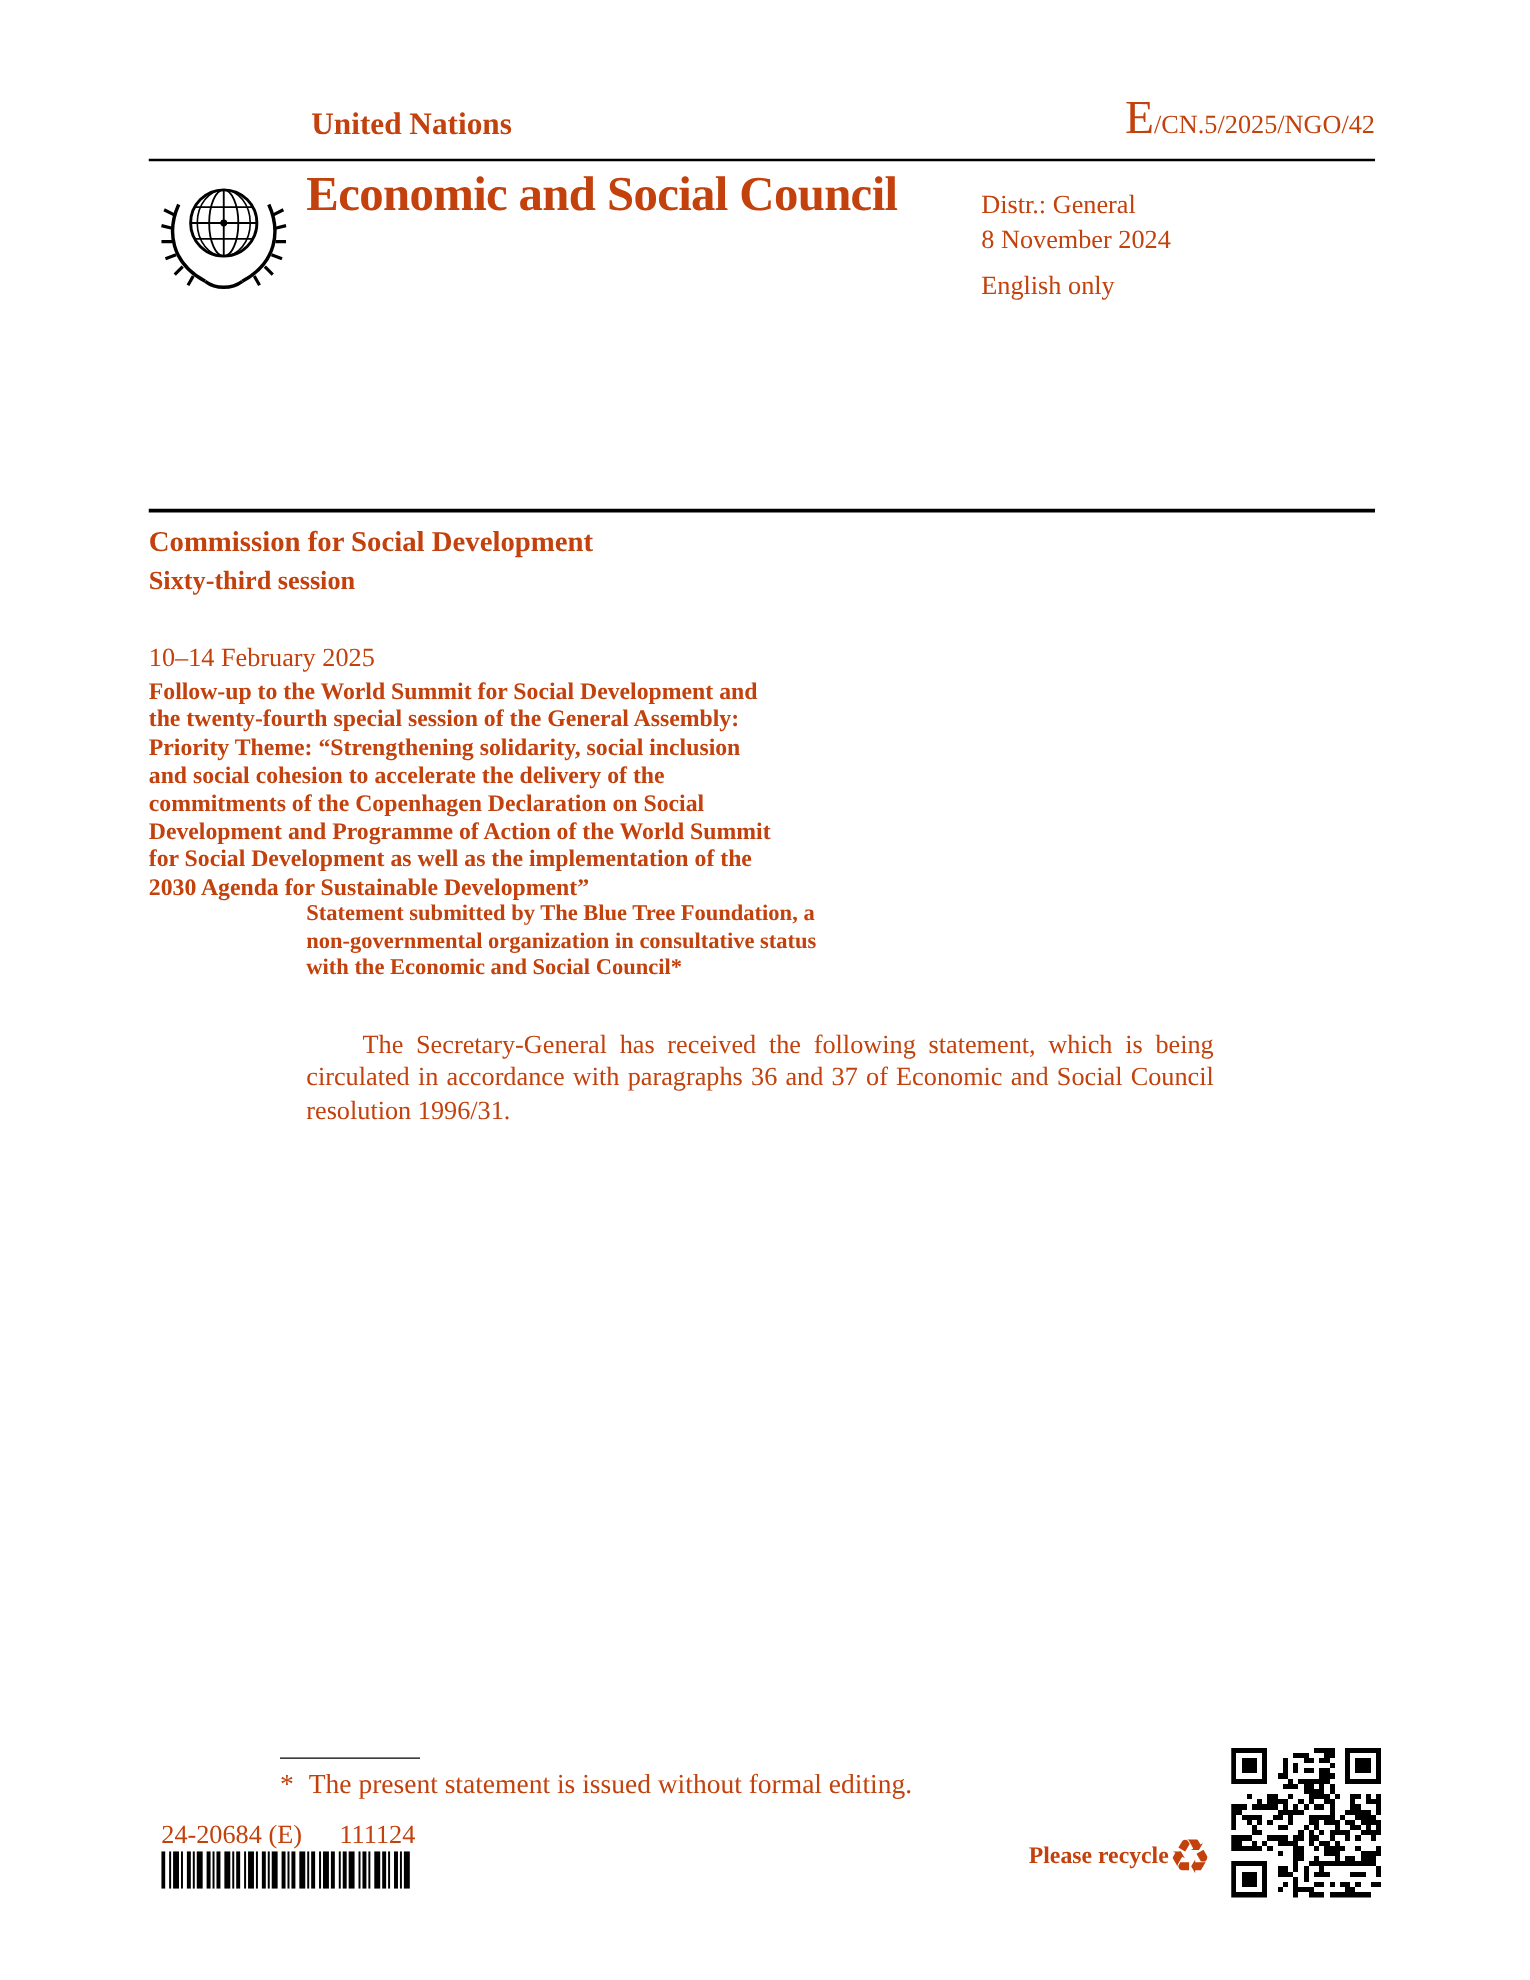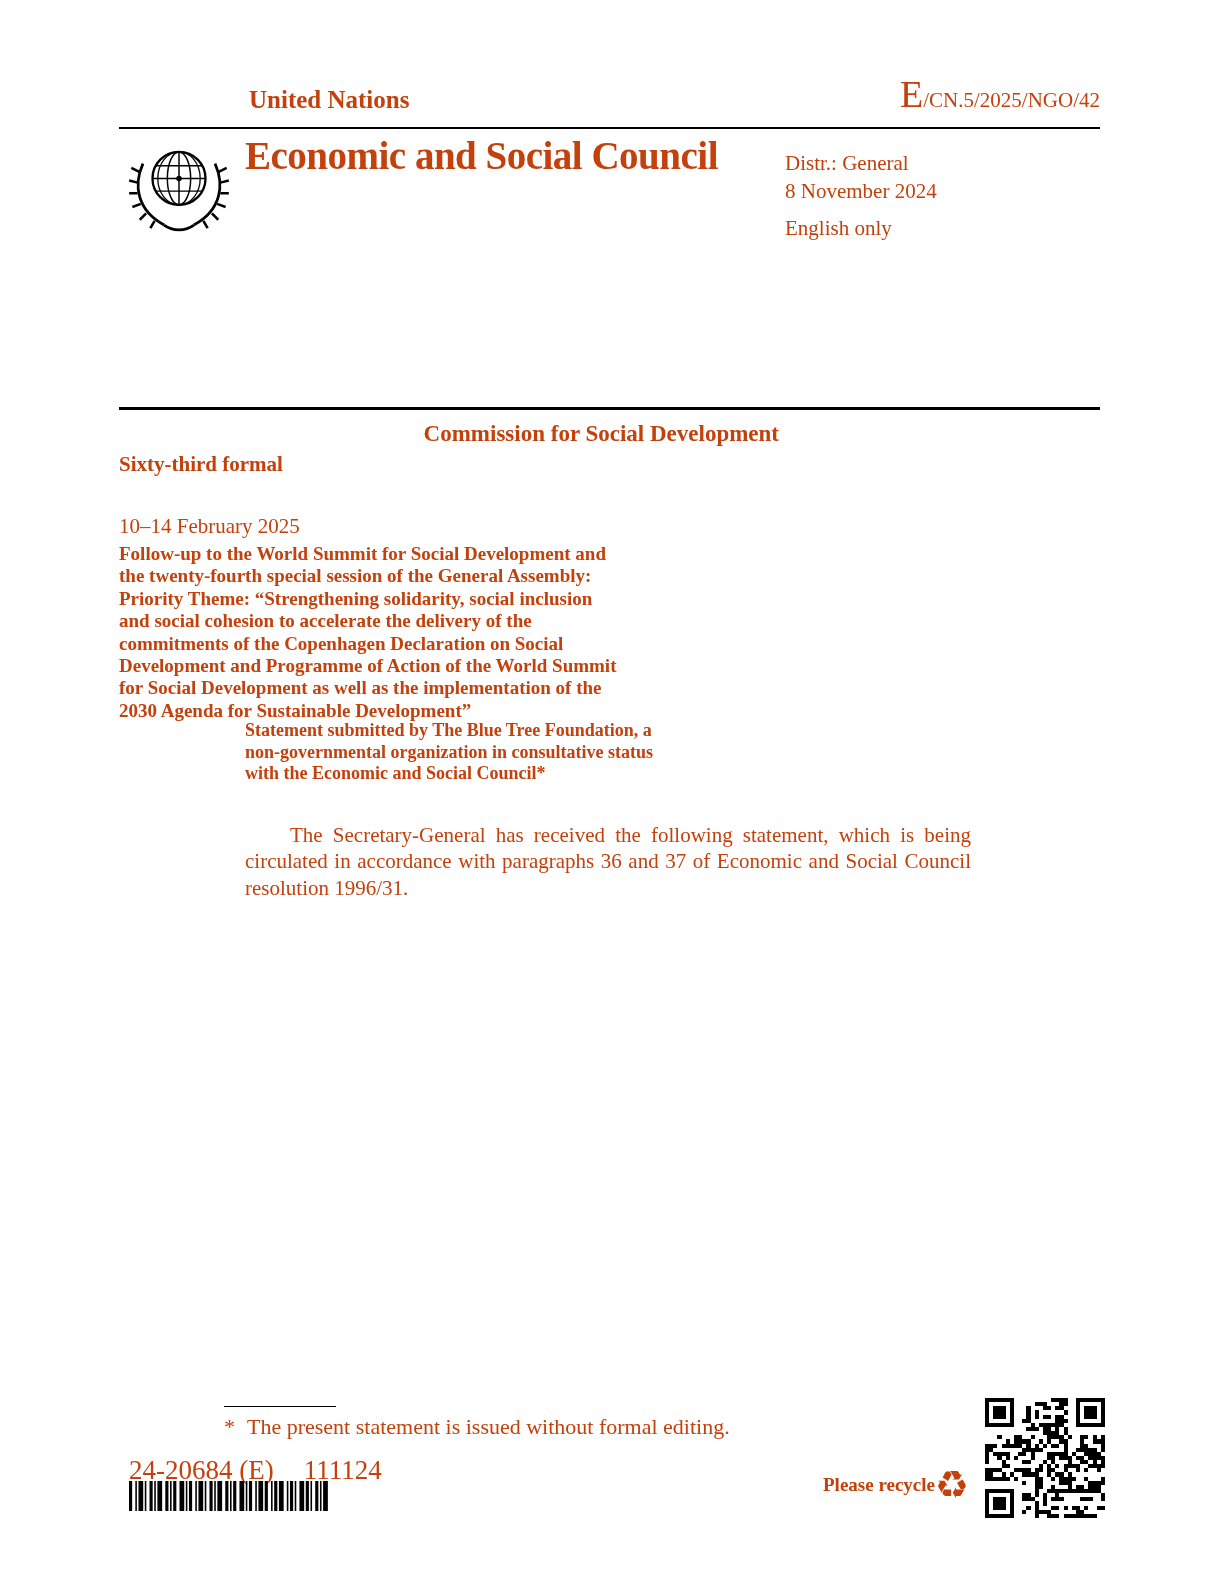--- a/index.html
+++ b/index.html
@@ -24,34 +24,34 @@
   .rule-thick { left:119px; top:407px; width:981px; height:3px; background:#000; }
 
   .emblem { left:126px; top:136px; width:106px; height:106px; }
 
   .council-title { left:245px; top:133px; font-size:39px; font-weight:700; letter-spacing:-0.5px; }
 
   .meta { left:785px; top:150px; font-size:21px; line-height:1.32; }
   .meta .language { margin-top:10px; }
 
   .session-block { left:119px; top:421px; width:660px; }
-  .commission { font-size:23px; font-weight:700; margin-bottom:5px;text-align:right; }
+  .commission { font-size:23px; font-weight:700; margin-bottom:5px; }
   .session-label { font-size:21px; font-weight:700; margin-bottom:3px; }
   .session-dates { font-size:21px; margin-bottom:4px;margin-top:37px; }
   .agenda { font-size:19px; font-weight:700; line-height:1.18; white-space:pre-line; }
 
   .statement-title { left:245px; top:720px; width:660px; font-size:18px; font-weight:700; line-height:1.2; white-space:pre-line; }
 
   .statement-body { left:245px; top:822px; width:726px; font-size:21px; line-height:1.26; text-align:justify; text-indent:45px; }
 
   .footnote-rule { left:224px; top:1406px; width:112px; height:1px; background:#000; }
   .footnote { left:224px; top:1414px; font-size:22px; }
   .footnote .marker { margin-right:12px; }
 
-  .docnum { left:129px; top:1455px; font-size:27px; }
+  .docnum { left:129px; top:1455px; font-size:21px; }
   .docnum .date-code { margin-left:30px; }
 
   .barcode { left:129px; top:1481px; width:202px; height:30px; }
   .barcode svg { width:100%; height:100%; display:block; }
 
   .recycle { left:823px; top:1466px; display:flex; align-items:center; gap:0; }
   .recycle-label { font-size:19px; font-weight:700; }
   .recycle-glyph { font-family:"DejaVu Sans", sans-serif; font-size:38px; line-height:1; }
 
   .qr { left:985px; top:1398px; width:120px; height:120px; }
@@ -108,21 +108,21 @@
   <div class="abs meta">
     <div class="distribution">Distr.: General</div>
     <div class="date">8 November 2024</div>
     <div class="language">English only</div>
   </div>
 
   <div class="abs rule-thick"></div>
 
   <div class="abs session-block">
     <div class="commission">Commission for Social Development</div>
-    <div class="session-label">Sixty-third formal</div>
+    <div class="session-label">Sixty-third session</div>
     <div class="session-dates">10–14 February 2025</div>
     <div class="agenda">Follow-up to the World Summit for Social Development and
 the twenty-fourth special session of the General Assembly:
 Priority Theme: “Strengthening solidarity, social inclusion
 and social cohesion to accelerate the delivery of the
 commitments of the Copenhagen Declaration on Social
 Development and Programme of Action of the World Summit
 for Social Development as well as the implementation of the
 2030 Agenda for Sustainable Development”</div>
   </div>

